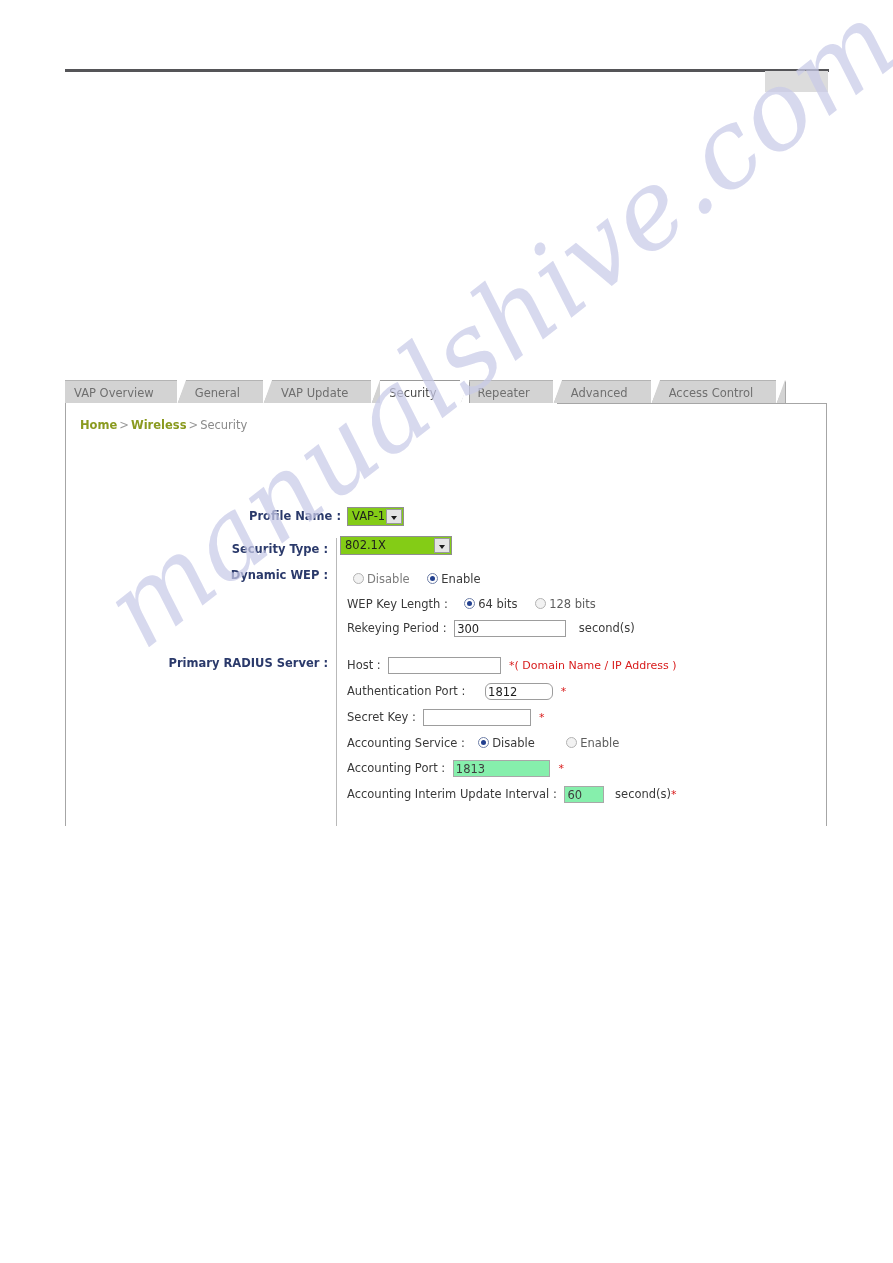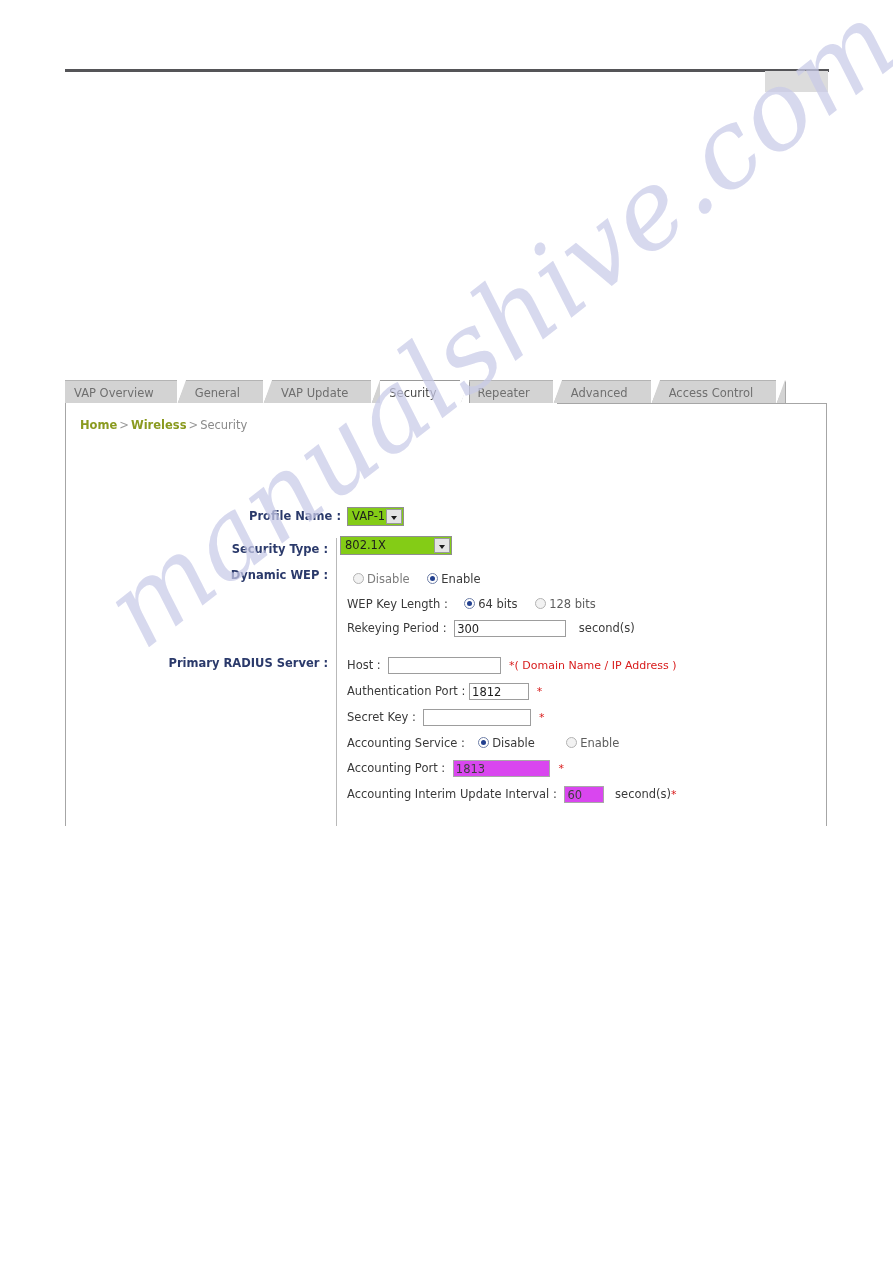--- a/index.html
+++ b/index.html
@@ -242,21 +242,21 @@
     font-size: 11.5px;
     color: #1d1d1d;
     border: 1px solid #9d9d9d;
     background: #ffffff;
     height: 17px;
     padding: 0 2px;
     box-sizing: border-box;
     vertical-align: middle;
   }
   input.txt.disabled {
-    background: #d946ef;
+    background: #86efac;
     color: #3d3d3d;
     border: 1px solid #a8a8a8;
   }
 
   .select {
     display: inline-block;
     border: 1px solid #8f8f8f;
     background: #84cc16;
     height: 19px;
     box-sizing: border-box;
@@ -389,21 +389,21 @@
     </div>
 
     <div class="row" style="left:281px; top:253px;">
       <span class="lbl-plain">Host :</span>
       <input class="txt" style="width: 113px; margin-left: 4px;" value="">
       <span class="hint" style="margin-left:4px;">*( Domain Name / IP Address )</span>
     </div>
 
     <div class="row" style="left:281px; top:279px;">
       <span class="lbl-plain">Authentication Port :</span>
-      <input class="txt" style="width: 60px; margin-left: 0;" value="1812">
+      <input class="txt" style="width: 68px; margin-left: 16px; border-radius: 6px;" value="1812">
       <span class="req" style="margin-left:4px;">*</span>
     </div>
 
     <div class="row" style="left:281px; top:305px;">
       <span class="lbl-plain">Secret Key :</span>
       <input class="txt" type="password" style="width: 108px; margin-left: 4px;" value="">
       <span class="req" style="margin-left:4px;">*</span>
     </div>
 
     <div class="row" style="left:281px; top:332px;">

